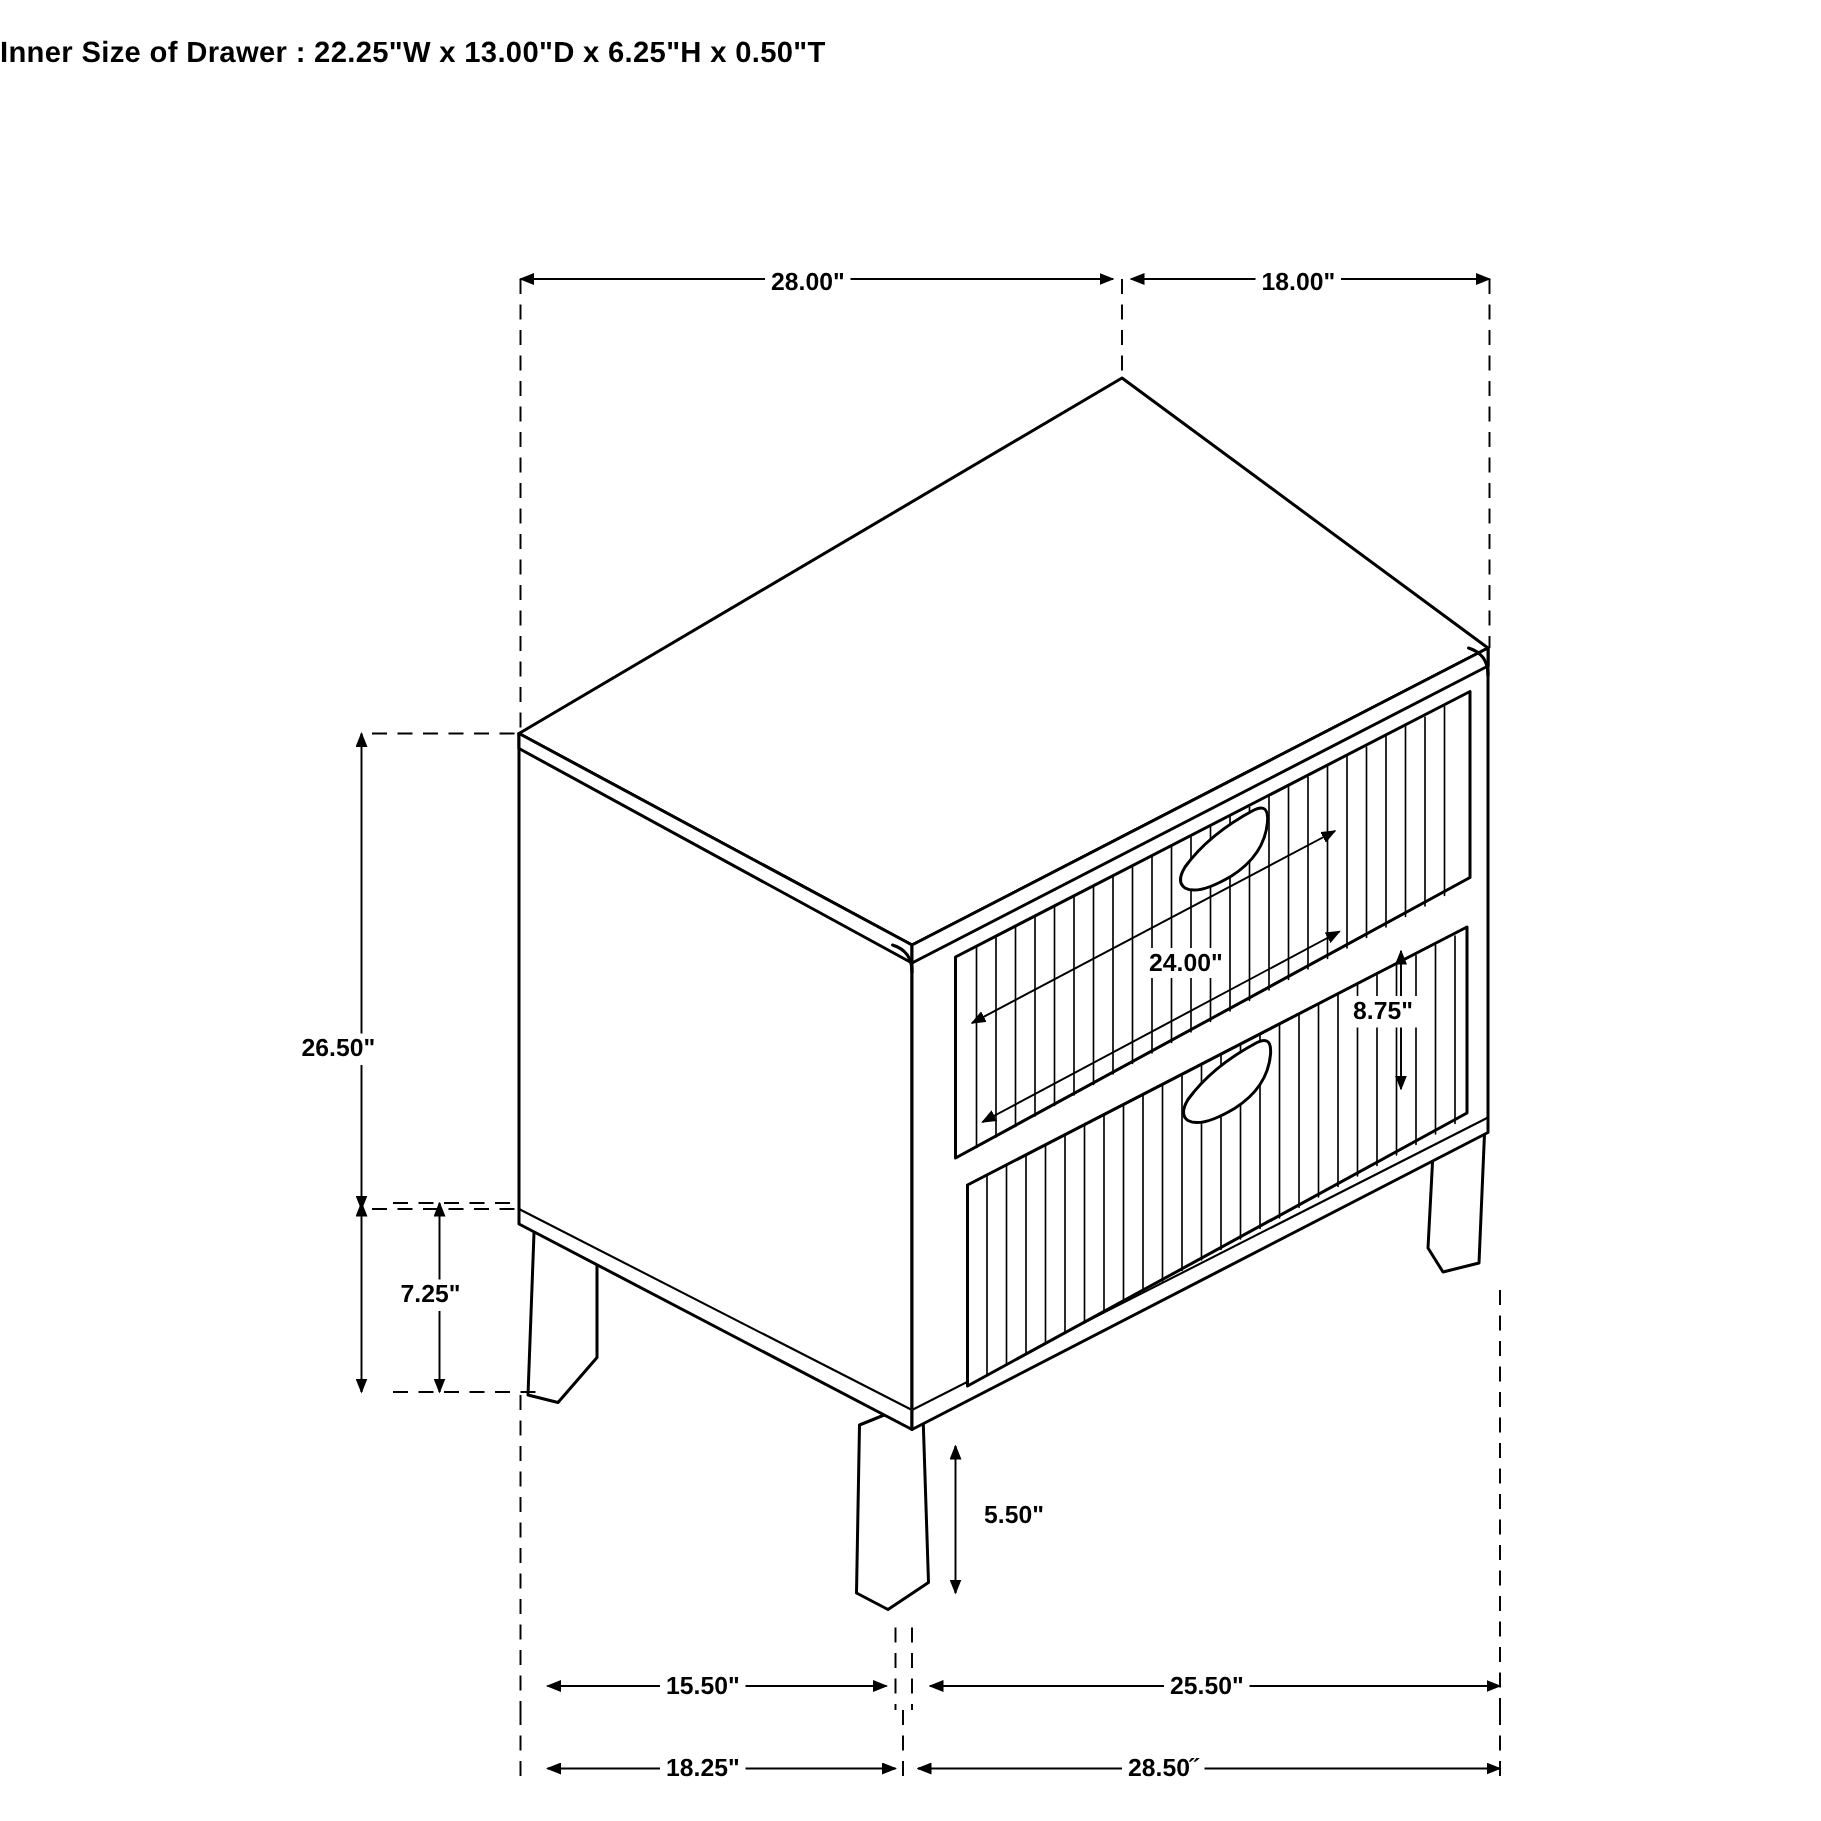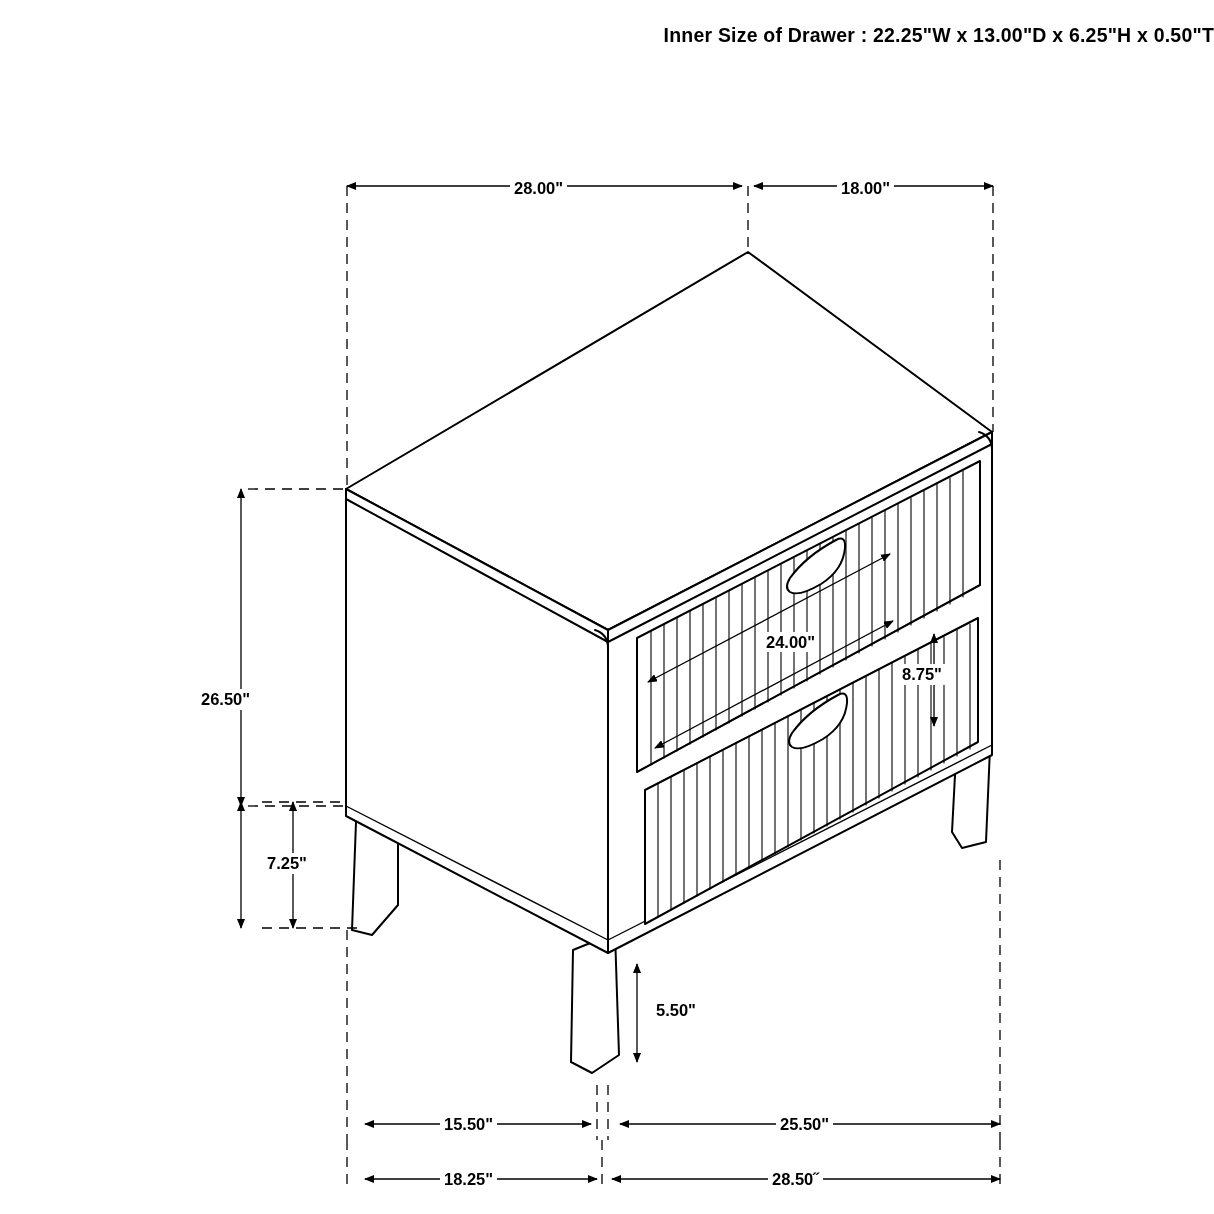--- a/index.html
+++ b/index.html
@@ -15,21 +15,21 @@
     width: 1214px;
     height: 1214px;
     background: #ffffff;
     overflow: hidden;
   }
   #title {
     position: absolute;
     top: 24px;
     left: 0;
     width: 1214px;
-    text-align: right;
+    text-align: left;
     font-size: 19.5px;
     font-weight: bold;
     color: #000000;
     letter-spacing: 0.2px;
   }
   svg#drawing {
     position: absolute;
     top: 0;
     left: 0;
     width: 1214px;
@@ -219,15 +219,15 @@
 
   <div class="dimlabel" style="left:762px; top:632px;">24.00"</div>
   <div class="vertlabel" style="left:899px; top:664px;">8.75"</div>
 
   <div class="dimlabel" style="left:652px; top:1000px;">5.50"</div>
 
   <div class="dimlabel" style="left:440px; top:1114px;">15.50"</div>
   <div class="dimlabel" style="left:776px; top:1114px;">25.50"</div>
 
   <div class="dimlabel" style="left:440px; top:1169px;">18.25"</div>
-  <div class="dimlabel" style="left:768px; top:1169px;">28.50˝</div>
+  <div class="dimlabel" style="left:748px; top:1169px;">28.50˝</div>
 
 </div>
 
 </body></html>

